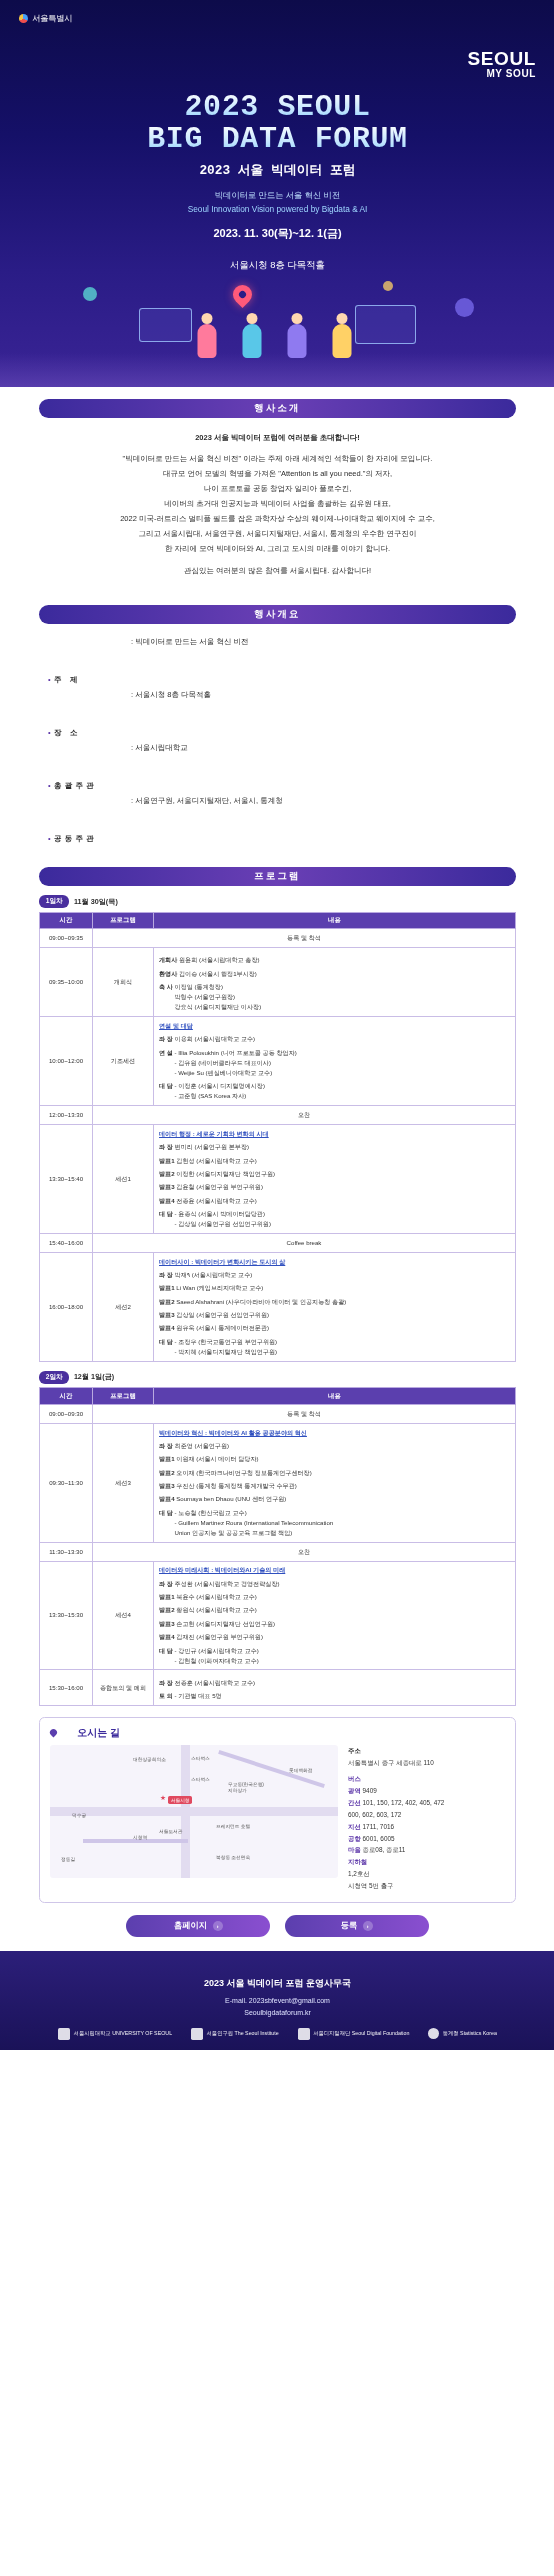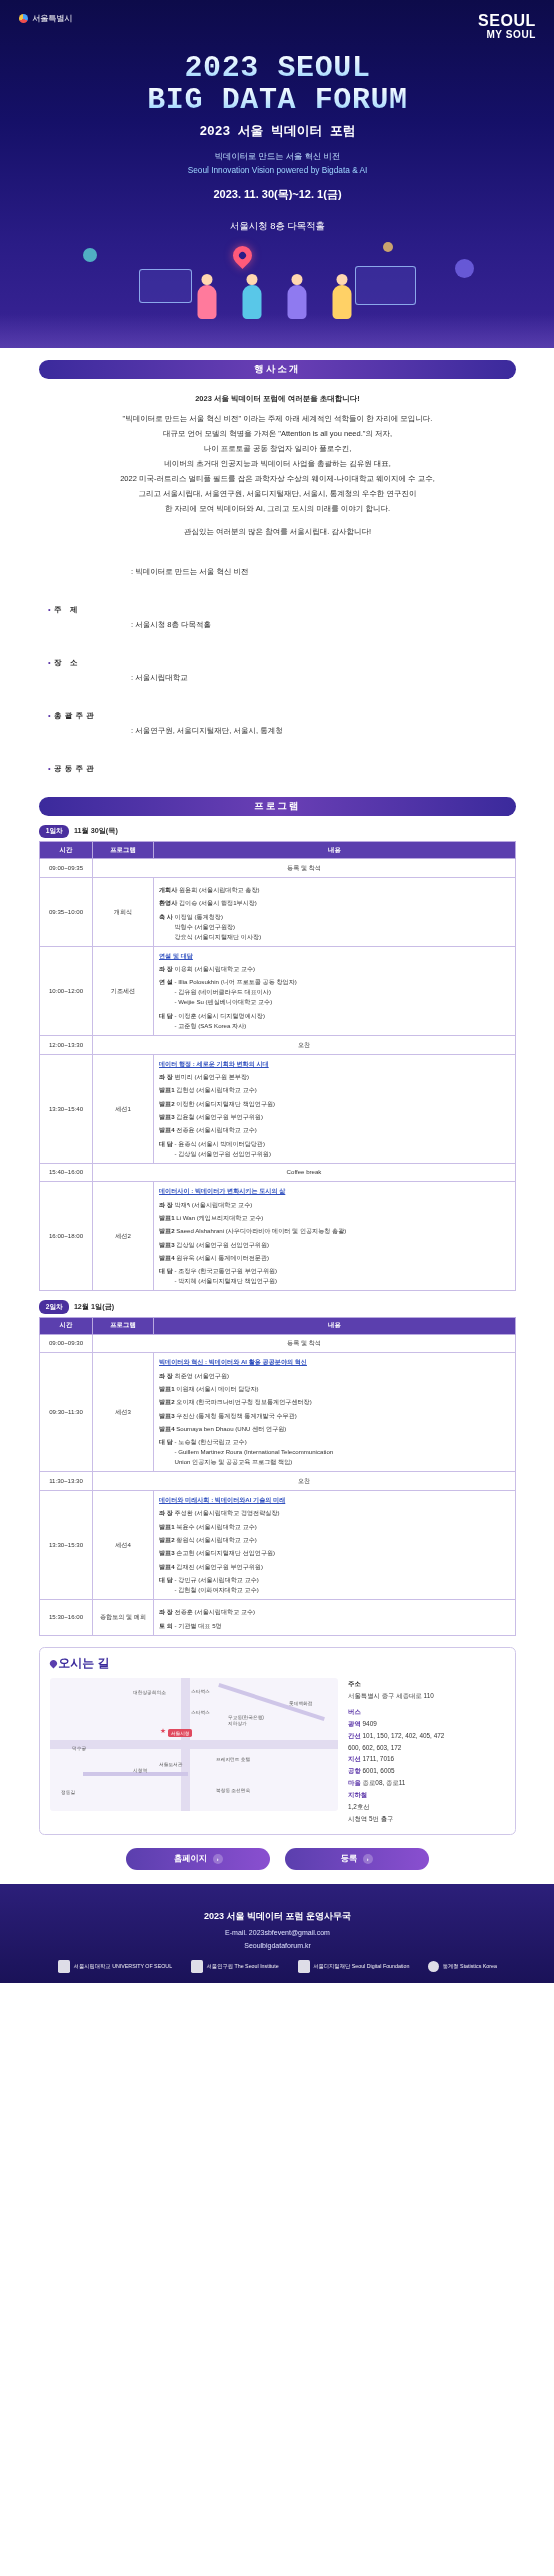--- a/index.html
+++ b/index.html
@@ -22,21 +22,21 @@
     display: flex; justify-content: space-between; align-items: flex-start;
     padding: 0 19px;
   }
   .logo-seoul { display:flex; align-items:center; gap:3.9px; color:#fff; font-size:8.3px; letter-spacing:-0.3px;}
   .logo-seoul .mark {
     width: 9.4px; height: 9.4px; border-radius: 50%;
     background: conic-gradient(#4a9ff5 0 33%, #f04e4e 0 66%, #f5c542 0 100%);
     display:inline-block;
   }
   .logo-sms { text-align:right; color:#fff; line-height:1.05; }
-  .logo-sms .l1 { font-size: 16px; font-weight: 800; letter-spacing:0.6px; }
+  .logo-sms .l1 { font-size: 19px; font-weight: 800; letter-spacing:0.6px;margin-top:36px; }
   .logo-sms .l2 { font-size: 10px; font-weight: 800; letter-spacing:0.6px; }
 
   .hero-title {
     text-align:center; margin-top: 12.2px; font-family: Liberation Mono, monospace;
   }
   .hero-title .t-en {
     font-size: 30px; font-weight: 800; line-height: 1.06;
     background: linear-gradient(180deg,#ffffff 0%, #bfe4ff 60%, #79c6ff 100%);
     -webkit-background-clip: text; background-clip: text; color: transparent;
     letter-spacing: 0.6px;
@@ -116,21 +116,21 @@
   td.center { text-align:center; }
   .cont-title { color:#2f4fbf; font-weight:700; text-decoration: underline; }
   .blk { margin-top: 3.3px; }
   .lbl { font-weight:700; color:#333; }
 
   
   .mapcard {
     width: 477px; margin: 11px auto 0 auto; border:0.6px solid #cfc6e8; border-radius:5.5px;
     padding: 7.8px 10px 10px 10px; position:relative; background:#fff;
   }
-  .mapcard h3 { font-size: 12px; color:#3b2a9c; display:flex; align-items:center; gap:1px;}
+  .mapcard h3 { font-size: 10px; color:#3b2a9c; display:flex; align-items:center; gap:20px;}
   .mapcard h3 .pinmini {
     width:7.2px;height:7.2px;border-radius:50% 50% 50% 0;transform:rotate(-45deg);
     background:#5b3fae; display:inline-block;
   }
   .map-flex { display:flex; gap: 10px; margin-top: 5.5px; }
   .map-canvas { flex: 0 0 288px; height: 133px; position:relative; background:#f6f4fb; border-radius:3.3px; overflow:hidden;}
   .road { position:absolute; background:#e2dcf0; }
   .roadline { position:absolute; background:#cfc6e8; }
   .maplabel { position:absolute; font-size:4.7px; color:#555; }
   .mapbox { position:absolute; font-size:4.7px; color:#fff; background:#7a63c4; padding:1.1px 2.8px; border-radius:1.7px; }
@@ -234,20 +234,21 @@
       <div>"빅데이터로 만드는 서울 혁신 비전" 이라는 주제 아래 세계적인 석학들이 한 자리에 모입니다.</div>
       <div>대규모 언어 모델의 혁명을 가져온 "Attention is all you need."의 저자,</div>
       <div>나이 프로토콜 공동 창업자 일리아 폴로수킨,</div>
       <div>네이버의 초거대 인공지능과 빅데이터 사업을 총괄하는 김유원 대표,</div>
       <div>2022 미국-러트리스 멀티플 필드를 잡은 과학자상 수상의 웨이제-나이대학교 웨이지에 수 교수,</div>
       <div>그리고 서울시립대, 서울연구원, 서울디지털재단, 서울시, 통계청의 우수한 연구진이</div>
       <div>한 자리에 모여 빅데이터와 AI, 그리고 도시의 미래를 이야기 합니다.</div>
       <div class="tail">관심있는 여러분의 많은 참여를 서울시립대. 감사합니다!</div>
     </div>
 
+    <div class="bar">행사개요</div>
     <div class="overview" id="overview-list">
         <div class="ov-row">
           <div class="k"><span class="dot">•</span><b>주       제</b></div>
           <div class="v">: 빅데이터로 만드는 서울 혁신 비전</div>
         </div>
         <div class="ov-row">
           <div class="k"><span class="dot">•</span><b>장       소</b></div>
           <div class="v">: 서울시청 8층 다목적홀</div>
         </div>
         <div class="ov-row">

